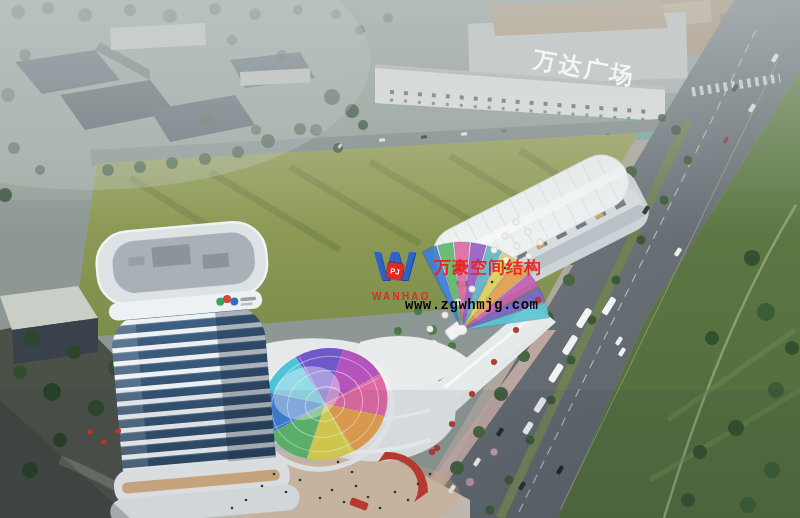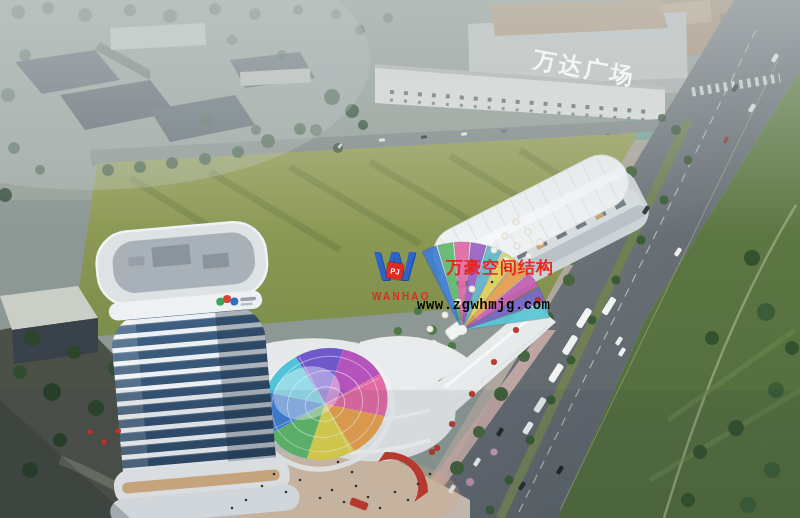--- a/index.html
+++ b/index.html
@@ -15,21 +15,21 @@
   .wm-logo{position:absolute;left:0;top:0;width:58px;height:56px;}
   .wm-w{position:absolute;left:2px;top:-4px;font-size:40px;font-weight:900;
       letter-spacing:-2px;color:#2a62cc;text-shadow:1px 1px 0 #184a9e;
       transform:scaleX(1.1);transform-origin:left top;line-height:1;}
   .wm-badge{position:absolute;left:15px;top:13px;width:16px;height:16px;background:#e32722;
       border-radius:3px;transform:rotate(9deg);display:flex;align-items:center;
       justify-content:center;color:#fff;font-size:7.5px;font-weight:bold;
       box-shadow:0 0 0 1px rgba(120,0,0,.35);}
   .wm-brand{position:absolute;left:0px;top:41px;font-size:10px;font-weight:bold;
       color:#e32722;letter-spacing:2.2px;white-space:nowrap;}
-  .wm-texts{position:absolute;left:74px;top:6px;}
+  .wm-texts{position:absolute;left:62px;top:6px;}
   .wm-line1{font-size:17px;font-weight:bold;color:#e8231d;letter-spacing:1px;white-space:nowrap;}
   .wm-line2{font-family:"Liberation Mono",monospace;font-size:14px;font-weight:bold;
       color:#000000;letter-spacing:.5px;margin-left:-29px;margin-top:18px;white-space:nowrap;}
 </style>
 </head>
 <body>
 
 <div class="stage">
 <svg width="800" height="518" viewBox="0 0 800 518">
   <defs>

